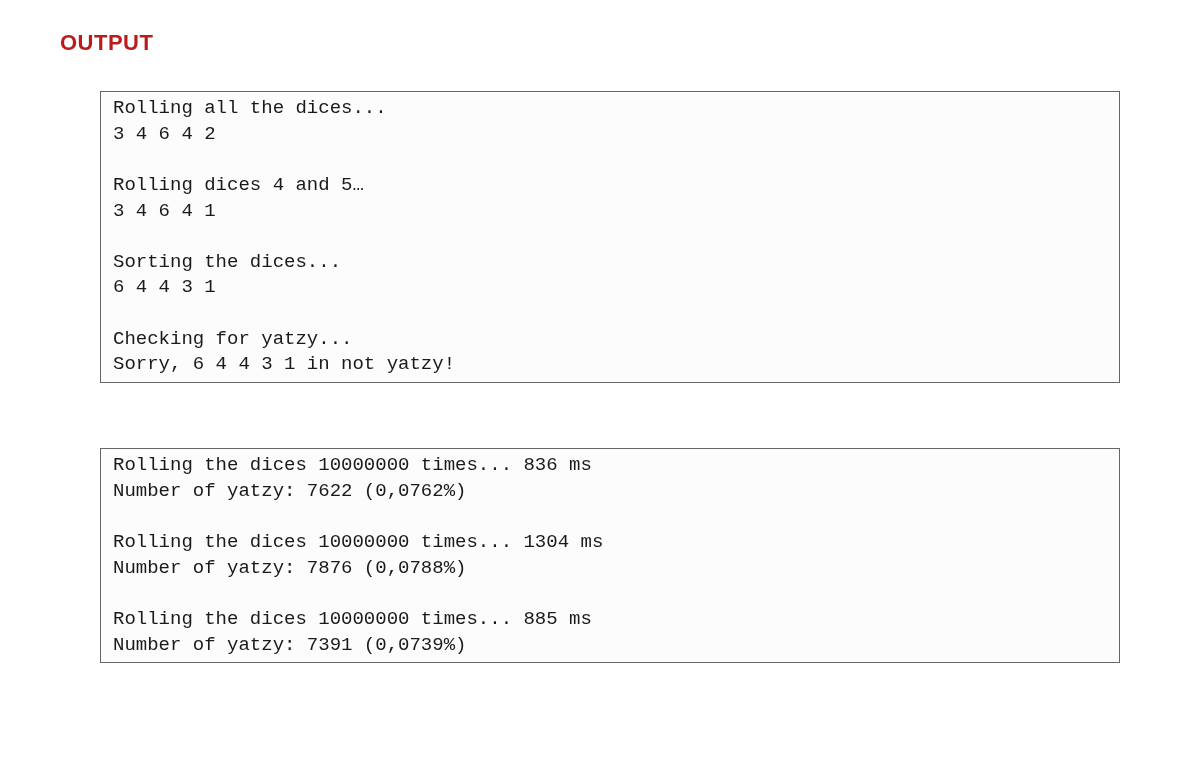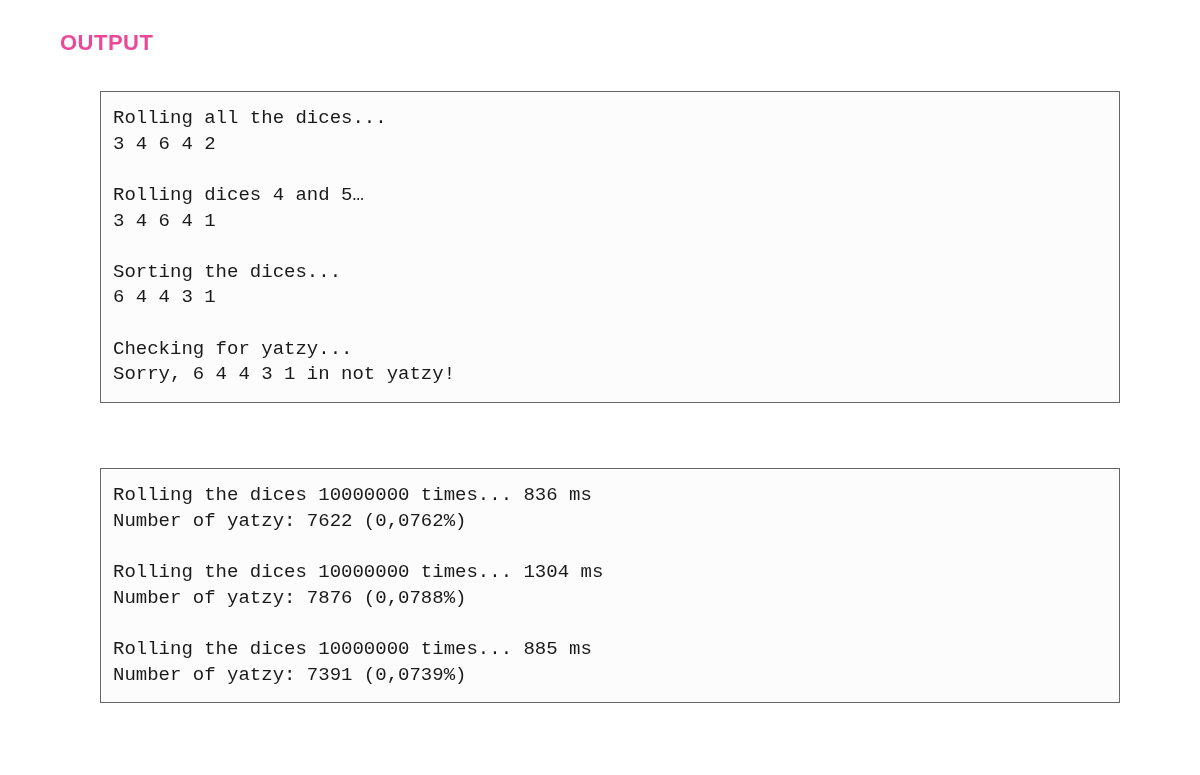--- a/index.html
+++ b/index.html
@@ -11,27 +11,27 @@
       background: #ffffff;
       font-family: Arial, Helvetica, sans-serif;
       padding: 30px 60px;
       width: 1200px;
       height: 775px;
     }
     .heading {
       font-size: 22px;
       font-weight: 600;
       letter-spacing: 0.5px;
-      color: #ec4899;
+      color: #b91c1c;
       margin-bottom: 35px;
     }
     .code-block {
       background: #fcfcfc;
       border: 1px solid #666;
-      padding: 14px 12px;
+      padding: 4px 12px;
       margin-left: 40px;
       margin-right: 20px;
       font-family: "Courier New", Courier, monospace;
       font-size: 19px;
       line-height: 1.35;
       color: #1a1a1a;
       white-space: pre-wrap;
     }
     .gap {
       height: 65px;

